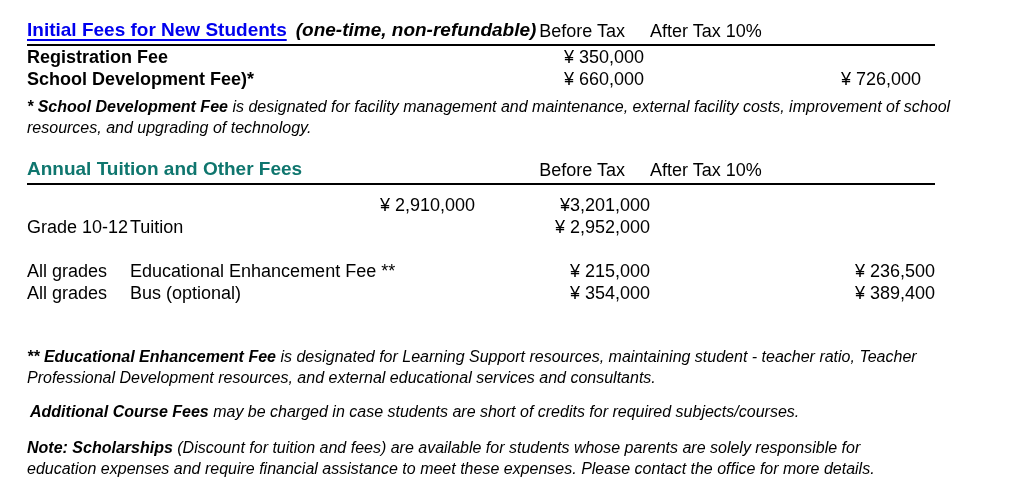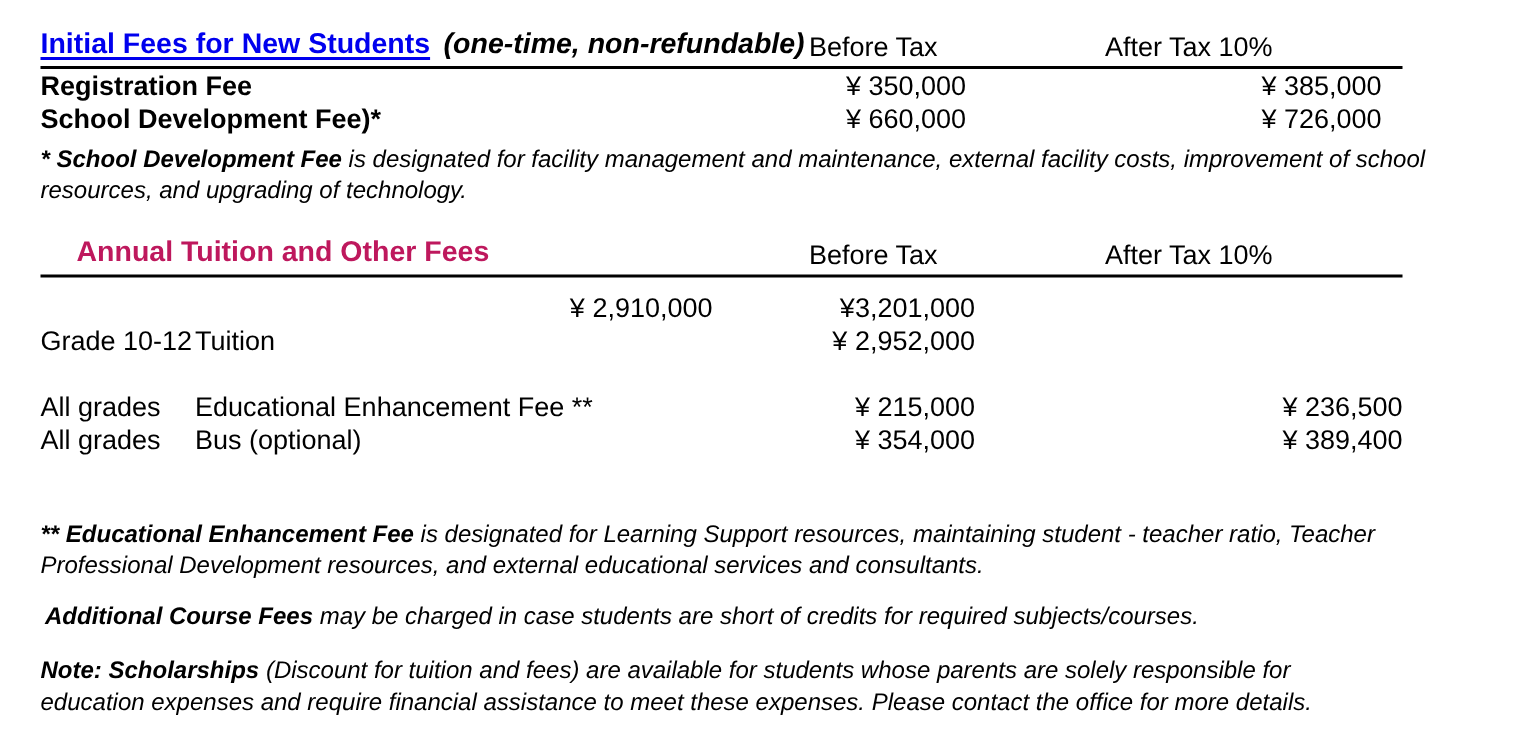--- a/index.html
+++ b/index.html
@@ -26,28 +26,28 @@
   .tbl-title {
     font-size: 19px; font-weight: bold;
   }
   .tbl-title.link {
     color: #0000ee;
     text-decoration: underline;
     text-decoration-thickness: 2px;
     text-underline-offset: 3px;
     cursor: pointer;
   }
-  .tbl-title.plain { color: #be185d; text-decoration: none; margin-left: 24px; }
+  .tbl-title.plain { color: #0f766e; text-decoration: none; }
   .tbl-subtitle {
     font-size: 19px; font-weight: bold; font-style: italic;
     margin-left: 9px; color: #000;
   }
   .colhead { font-size: 18px; font-weight: normal; }
   .col-before-head { text-align: right; padding-right: 25px; }
-  .col-after-head  { text-align: center; }
+  .col-after-head  { text-align: left; }
 
   .row {
     display: grid;
     grid-template-columns: 448px 175px 285px;
     line-height: 22px; height: 22px;
     font-size: 18px;
     white-space: nowrap;
   }
   .row.first { margin-top: 2px; }
   .row .label { font-weight: bold; }
@@ -83,21 +83,20 @@
       <div>
         <span class="tbl-title link">Initial Fees for New Students</span><span class="tbl-subtitle">(one-time, non-refundable)</span>
       </div>
       <div class="colhead col-before-head">Before Tax</div>
       <div class="colhead col-after-head">After Tax 10%</div>
     </div>
 
     <div class="row">
       <div class="label">Registration Fee</div>
       <div class="col-before amount">¥ 350,000</div>
-      <div class="col-after amount">¥ 385,000</div>
     </div>
     <div class="row">
       <div class="label">School Development Fee)*</div>
       <div class="col-before amount">¥ 660,000</div>
       <div class="col-after amount">¥ 726,000</div>
     </div>
 
     <p class="fn fn-school"><span class="lead">* School Development Fee</span><span> is designated for facility management and maintenance, external facility costs, improvement of school</span><br><span>resources, and upgrading of technology.</span></p>
   </section>
 

